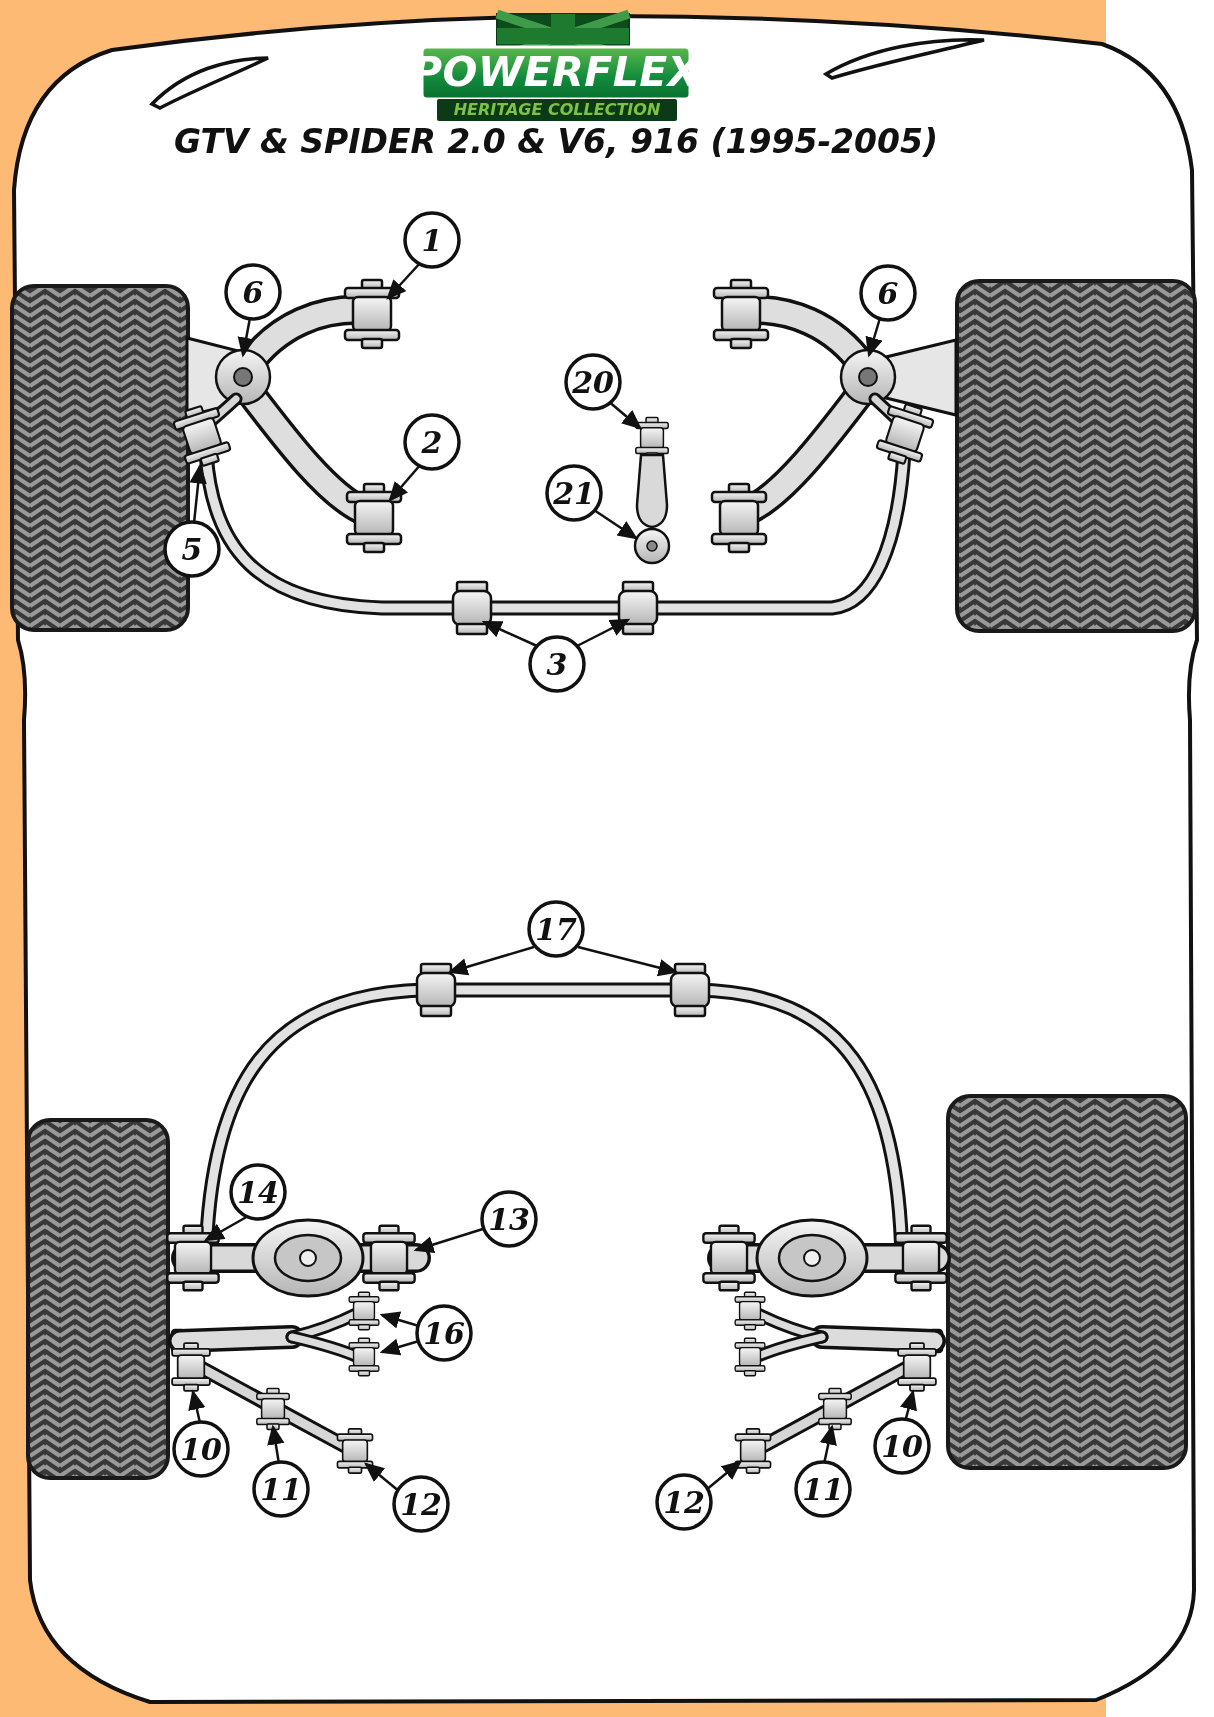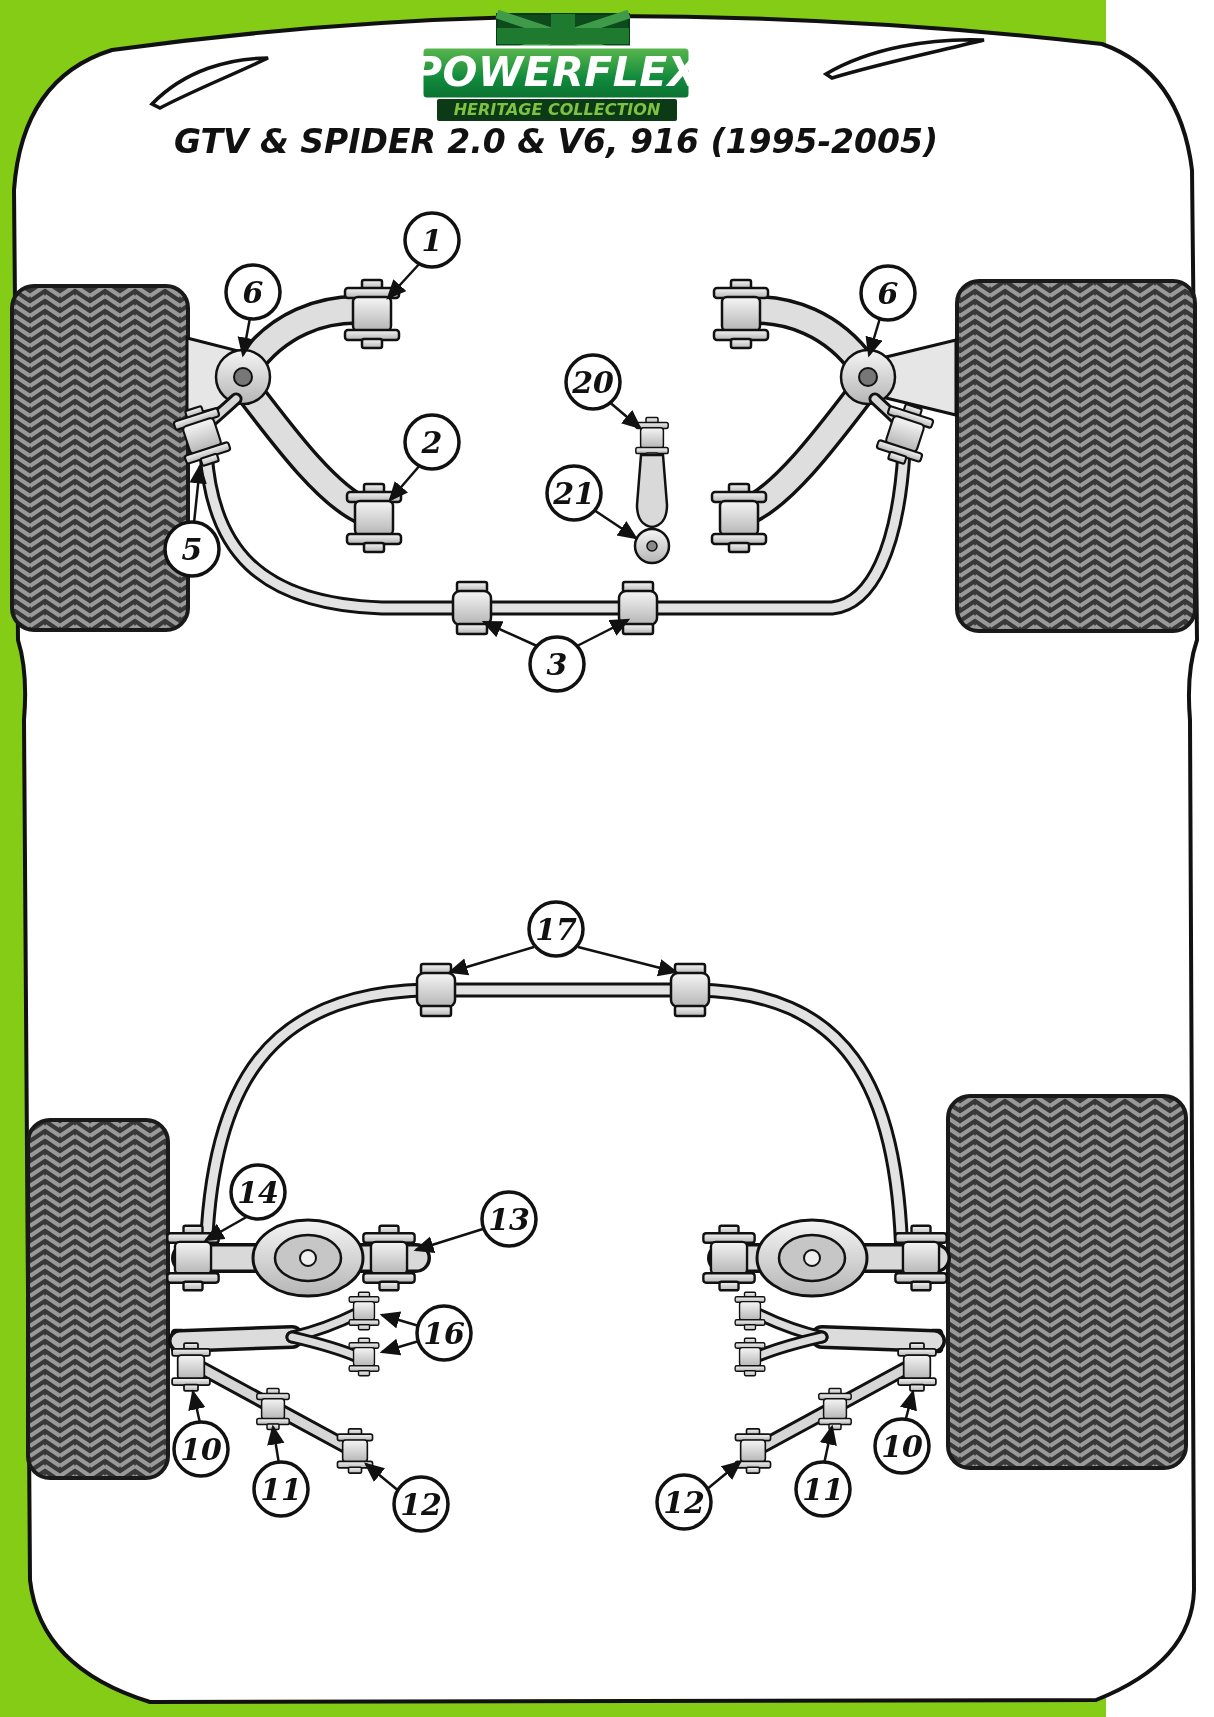--- a/index.html
+++ b/index.html
@@ -1,16 +1,16 @@
 <!DOCTYPE html>
 <html><head>
 <meta charset="utf-8">
 <style>
   html,body{margin:0;padding:0;background:#ffffff;}
-  .stage{position:relative;width:1106px;height:1717px;background:#84cc16;font-family:"DejaVu Sans",sans-serif;}
+  .stage{position:relative;width:1106px;height:1717px;background:#fdba74;font-family:"DejaVu Sans",sans-serif;}
   svg{display:block;}
   .outline{fill:#ffffff;stroke:#111111;stroke-width:4;}
   .vent{fill:#ffffff;stroke:#111111;stroke-width:3.5;}
   .m{fill:url(#metal);stroke:#111111;stroke-width:2.5;}
   .hub-outer{fill:url(#metal);stroke:#111111;stroke-width:3;}
   .hub-inner{fill:#c6c6c6;stroke:#111111;stroke-width:2.5;}
   .hub-dot{fill:#f0f0f0;stroke:#111111;stroke-width:2;}
   .arm-o{fill:none;stroke:#111111;stroke-width:30;stroke-linecap:round;}
   .arm-i{fill:none;stroke:#dedede;stroke-width:23;stroke-linecap:round;}
   .bar-o{fill:none;stroke:#111111;stroke-width:15;stroke-linecap:round;}

